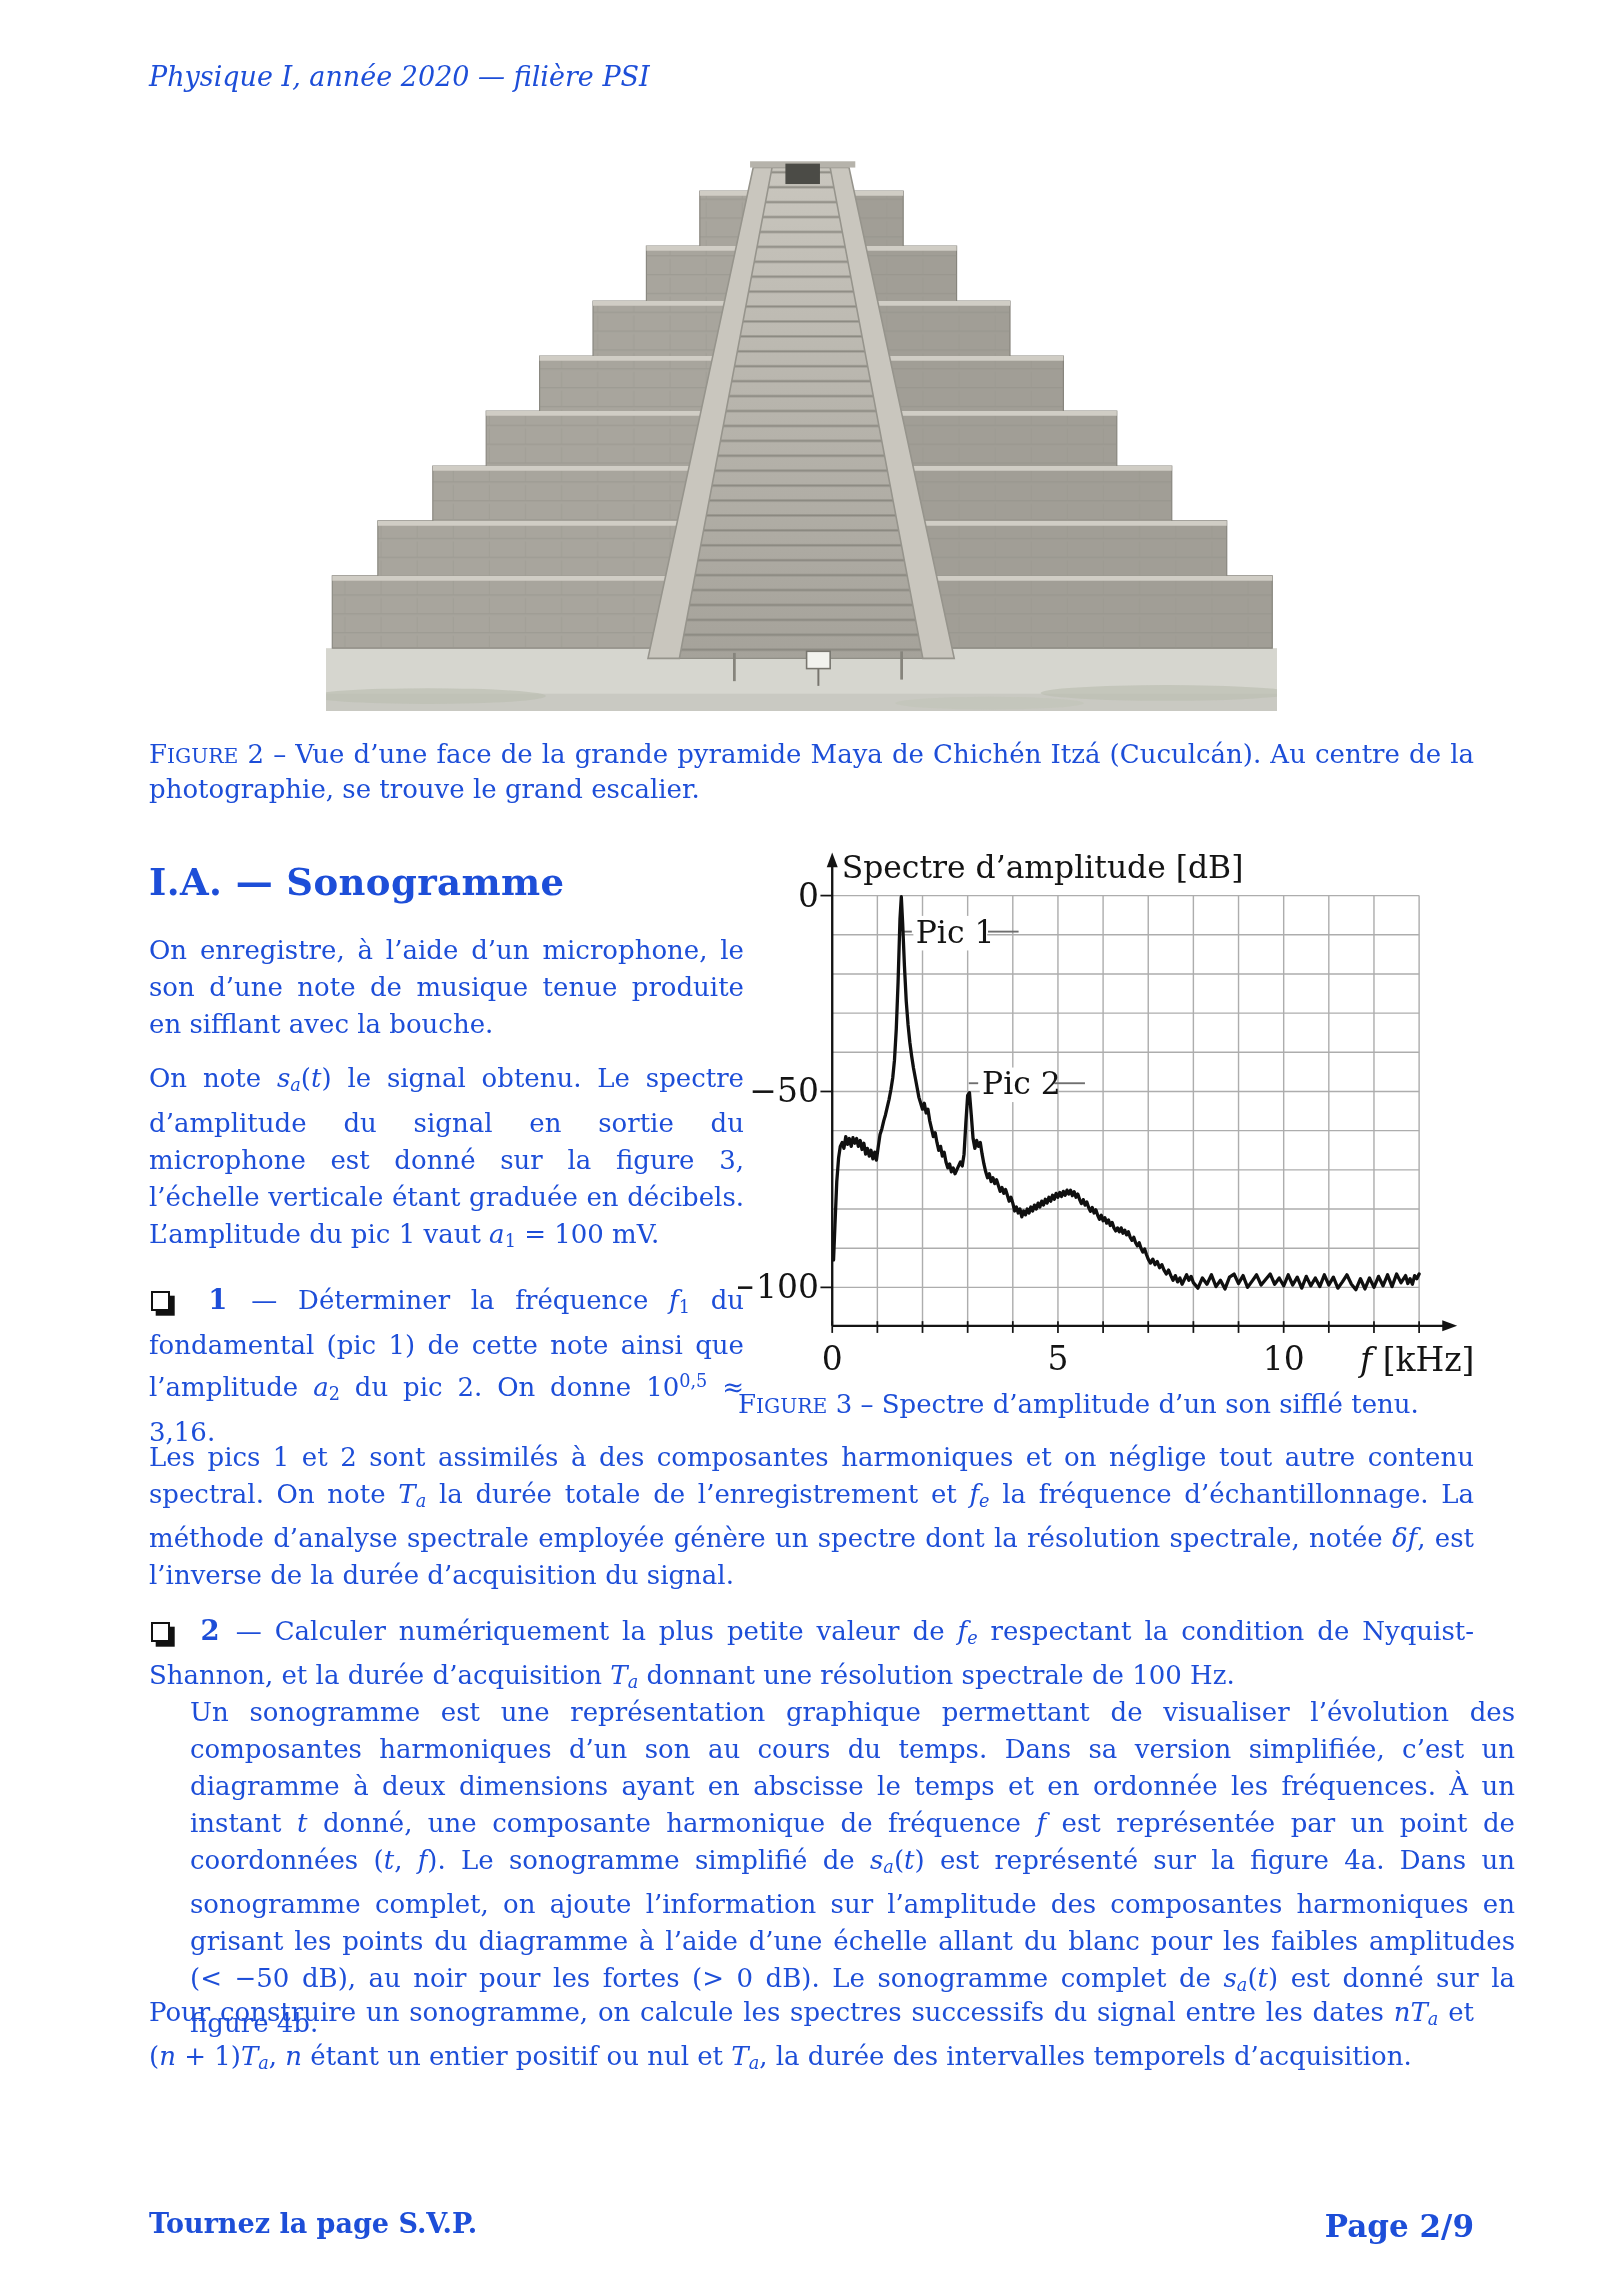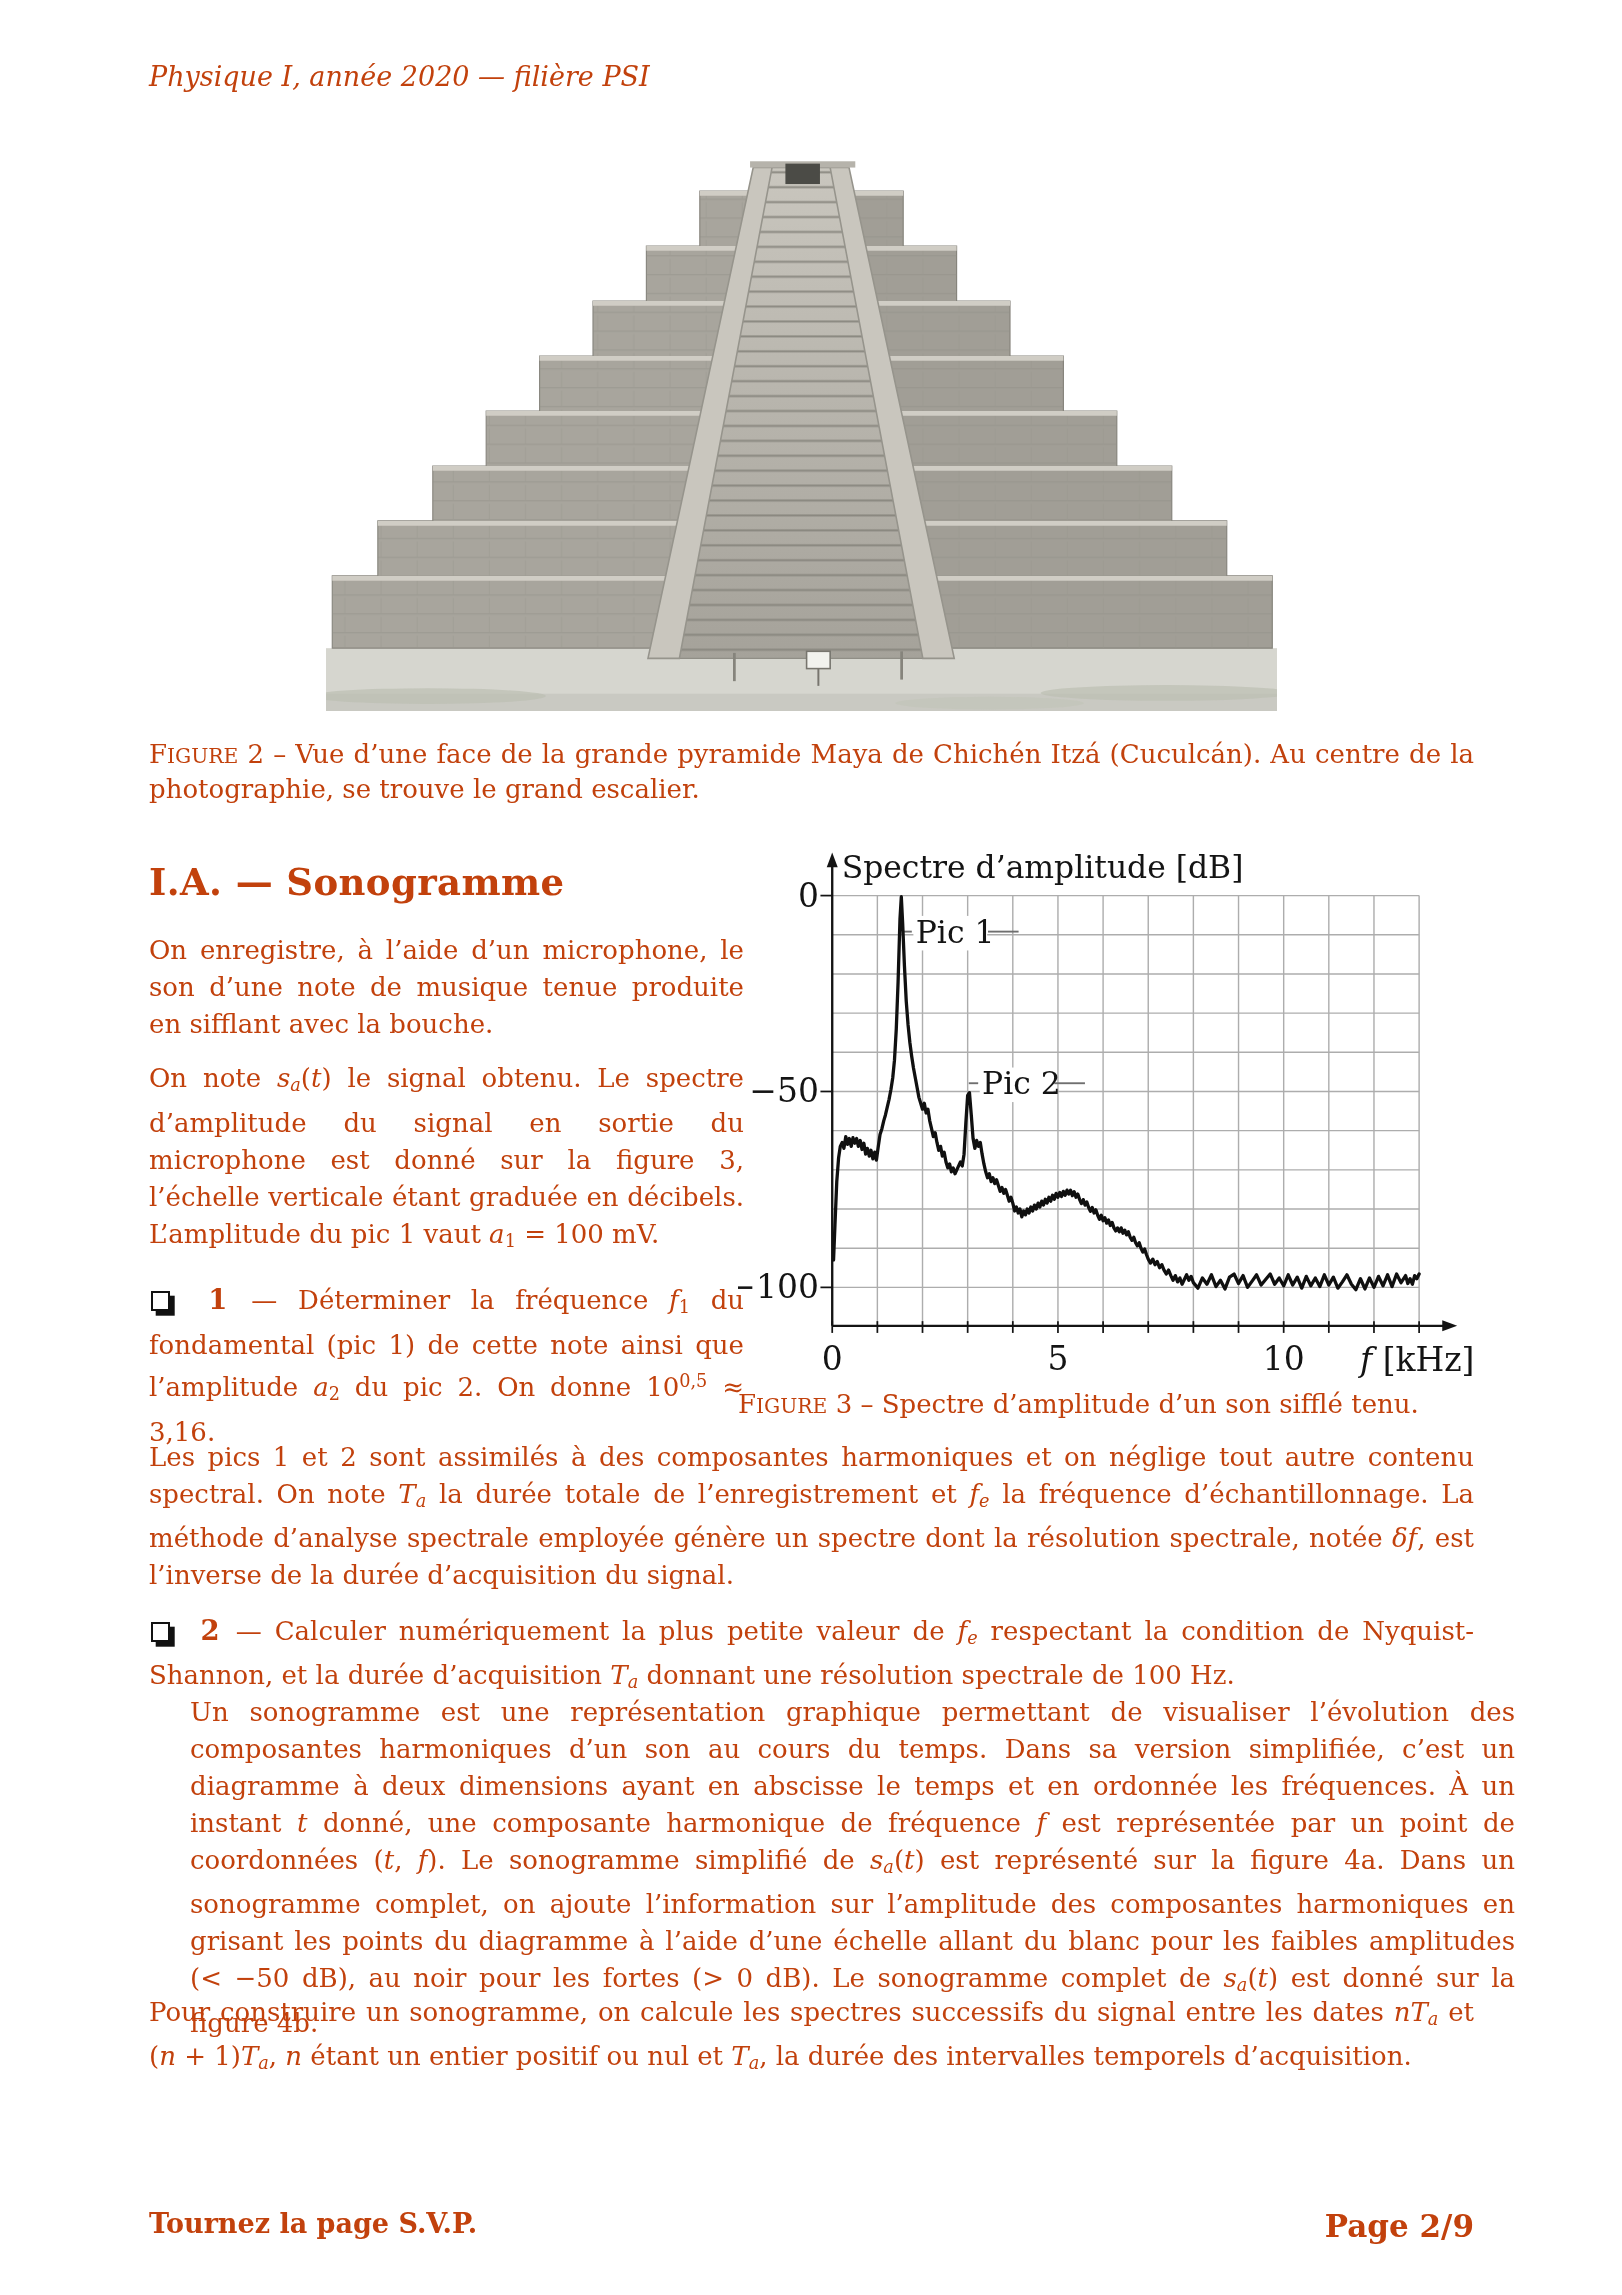--- a/index.html
+++ b/index.html
@@ -1,17 +1,17 @@
 <!DOCTYPE html>
 <html lang="fr" style="font-size:12.6px"><head>
 <meta charset="utf-8">
 <style>
   html,body{margin:0;padding:0;background:#ffffff;}
   .page{position:relative;width:1623px;height:2295px;background:#ffffff;overflow:hidden;
-        font-family:"DejaVu Serif","Liberation Serif",serif;color:#c2410c;}
+        font-family:"DejaVu Serif","Liberation Serif",serif;color:#1d4ed8;}
   .abs{position:absolute;}
   .runhead{left:149px;top:61px;font-style:italic;font-size:27px;}
   .photo{left:326px;top:144px;width:951px;height:567px;}
   .photo svg{display:block;width:100%;height:100%;}
   .cap{font-size:26px;line-height:33px;}
   .fig2cap{left:149px;top:738px;width:1325px;text-align:justify;}
   .leftcol{left:149px;top:860px;width:595px;}
   h2{margin:0 0 28px 0;font-size:37px;font-weight:bold;letter-spacing:0.4px;}
   p{margin:0;font-size:26px;line-height:37px;text-align:justify;hyphens:none;}
   .leftcol p{margin-bottom:17.3px;}

